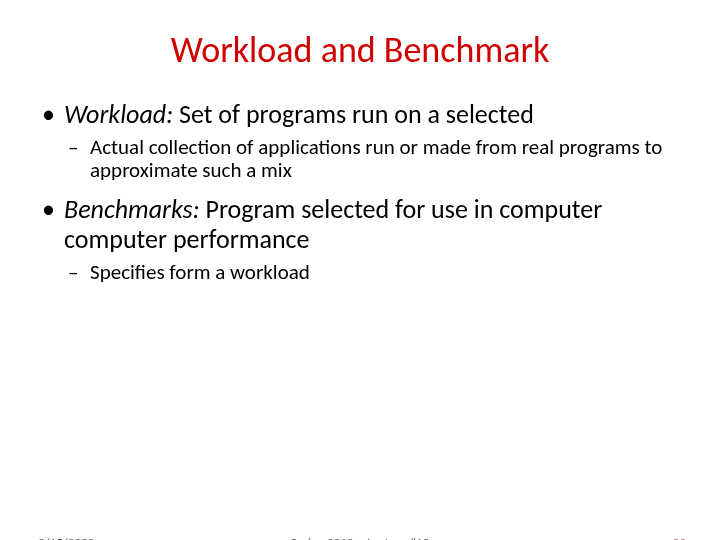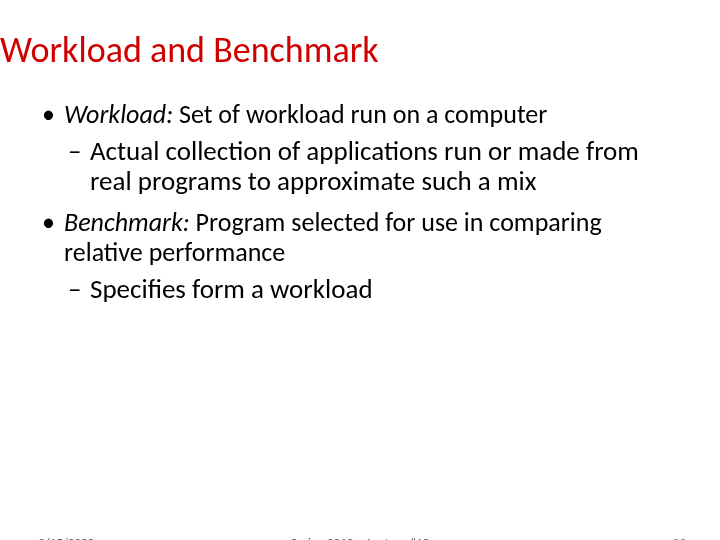--- a/index.html
+++ b/index.html
@@ -1,47 +1,47 @@
 <!DOCTYPE html>
 <html><head>
 <meta charset="utf-8">
 <style>
   * { margin: 0; padding: 0; box-sizing: border-box; }
   html, body { width: 720px; height: 540px; background: #fff; font-family: Calibri, Arial, sans-serif; color: #000; }
   .slide { width: 720px; height: 540px; position: relative; padding: 0; }
-  .title { color: #d00000; font-size: 36px; font-weight: 400; margin-top: 28px; margin-bottom: 28px; }
+  .title { color: #d00000; font-size: 36px; font-weight: 400; text-align: center; margin-top: 28px; margin-bottom: 28px; }
   .content { padding: 0 38px 0 38px; }
   .bullet1 { font-size: 26px; line-height: 1.15; margin-bottom: 6px; position: relative; padding-left: 26px; }
   .bullet1::before { content: "•"; position: absolute; left: 4px; top: 0; }
-  .bullet2 { font-size: 27px; line-height: 1.12; margin-bottom: 2px; position: relative; padding-left: 52px; }
+  .bullet2 { font-size: 21px; line-height: 1.12; margin-bottom: 2px; position: relative; padding-left: 52px; }
   .bullet2::before { content: "–"; position: absolute; left: 30px; top: 0; }
   .italic-label { font-style: italic; }
   .spacer { height: 10px; }
   .footer { position: absolute; bottom: 18px; left: 0; width: 720px; display: flex; justify-content: space-between; align-items: baseline; padding: 0 34px 0 38px; font-size: 13px; color: #555; }
   .footer .center { position: absolute; left: 0; width: 720px; text-align: center; }
   .footer .left, .footer .right { position: relative; z-index: 1; }
   .footer .right { color: #a07050; }
 </style>
 </head>
 <body>
 
 <div class="slide">
   <h1 class="title">Workload and Benchmark</h1>
 
   <div class="content">
 
     <div class="bullet1">
-      <span class="italic-label">Workload:</span><span> Set of workload run on a computer</span>
+      <span class="italic-label">Workload:</span><span> Set of programs run on a selected</span>
     </div>
     <div class="bullet2">Actual collection of applications run or made from real programs to approximate such a mix</div>
 
     <div class="spacer"></div>
 
     <div class="bullet1">
-      <span class="italic-label">Benchmark:</span><span> Program selected for use in comparing relative performance</span>
+      <span class="italic-label">Benchmarks:</span><span> Program selected for use in computer computer performance</span>
     </div>
     <div class="bullet2">Specifies form a workload</div>
 
   </div>
 
   <div class="footer">
     <span class="left">9/15/2020</span>
     <span class="center">Spring 2012 -- Lecture #10</span>
     <span class="right">23</span>
   </div>

